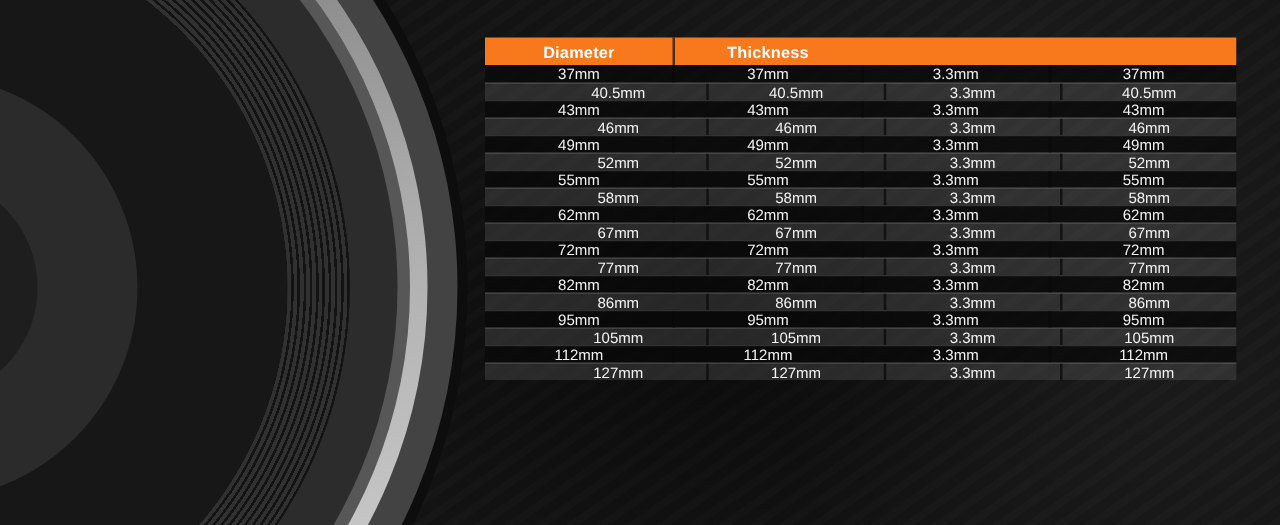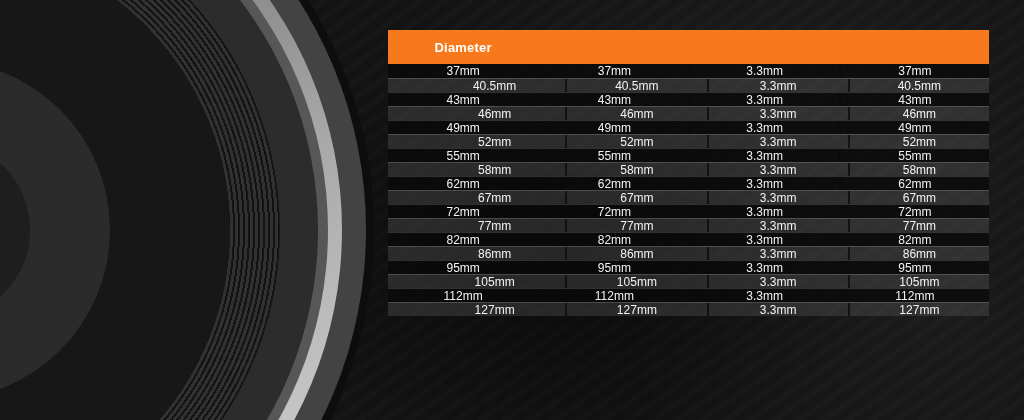--- a/index.html
+++ b/index.html
@@ -31,21 +31,21 @@
       background:repeating-radial-gradient(circle at center,#313131 0 3px,#131313 3px 5px);}
   .r7{width:580px;height:580px;left:-350px;top:-60px;background:#171717;}
   .r8{width:340px;height:340px;left:-230px;top:60px;background:#2b2b2b;}
   .r9{width:180px;height:180px;left:-150px;top:140px;background:#1e1e1e;}
   
   .spec-table{
     position:absolute;left:388px;top:30px;width:601px;
   }
   .thead{
     display:grid;grid-template-columns:repeat(4,1fr);
-    height:34px;background:#F7791C;
+    height:22px;background:#F7791C;
   }
   .thcell{
     display:flex;align-items:center;justify-content:center;
     color:#ffffff;font-size:13px;font-weight:700;letter-spacing:.2px;
     border-left:2px solid rgba(25,20,12,0.75);
   }
   .thcell:first-child{border-left:none;}
   .tbody{display:block;}
   .trow{
     display:grid;grid-template-columns:repeat(4,1fr);
@@ -76,20 +76,21 @@
   <div class="ring r5"></div>
   <div class="ring r6"></div>
   <div class="ring r7"></div>
   <div class="ring r8"></div>
   <div class="ring r9"></div>
 </div>
 
 <div class="spec-table">
   <div class="thead" style="background: rgb(247, 121, 28);">
     <div class="thcell">Diameter</div>
+    <div class="thcell">Thickness</div>
   </div>
   <div class="tbody">
       <div class="trow dark">
         <div class="tcell">37mm</div>
         <div class="tcell">37mm</div>
         <div class="tcell">3.3mm</div>
         <div class="tcell">37mm</div>
       </div>
       <div class="trow light">
         <div class="tcell">40.5mm</div>

